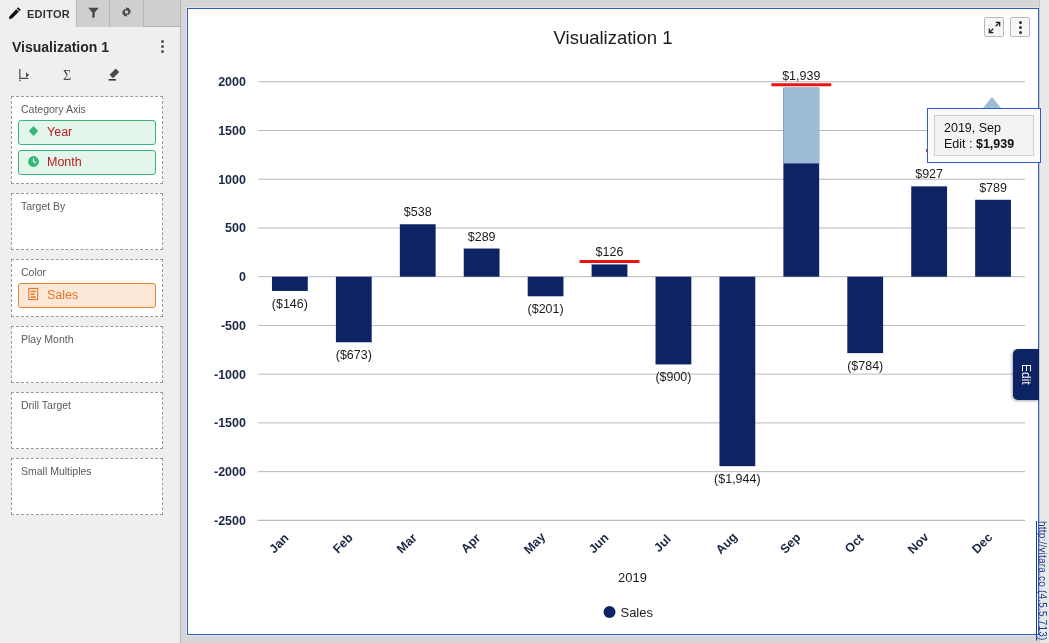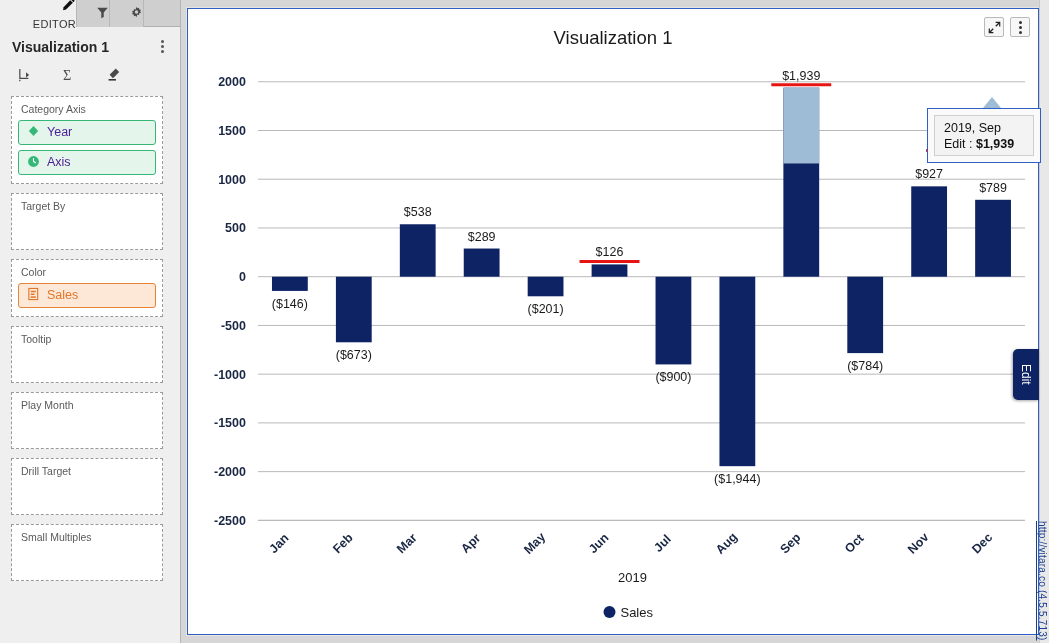--- a/index.html
+++ b/index.html
@@ -14,24 +14,24 @@
   
   #sidebar {
     width: 181px; height: 643px;
     background: #efefef;
     border-right: 1px solid #b5b5b5;
     position: relative;
     flex: 0 0 181px;
   }
   .tabbar { display: flex; height: 27px; background: #cfcfcf; border-bottom: 1px solid #b0b0b0; }
   .tab {
-    display: flex; align-items: flex-end; justify-content: center;
+    display: flex; align-items: center; justify-content: center;
     gap: 5px; height: 27px; background: #cfcfcf;
     border-right: 1px solid #b8b8b8;
-    font-size: 11px; font-weight: normal; color: #333; letter-spacing: .3px; flex-direction: column;
+    font-size: 11px; font-weight: bold; color: #333; letter-spacing: .3px;
   }
   .tab.active { background: #efefef; }
   .tab.t1 { width: 77px; padding-left: 2px; }
   .tab.t2 { width: 33px; }
   .tab.t3 { width: 34px; }
 
   .vizhead {
     display: flex; align-items: center; justify-content: space-between;
     padding: 10px 10px 6px 12px;
   }
@@ -50,21 +50,21 @@
     min-height: 58px;
   }
   .shelf .shelf-label { font-size: 10.5px; color: #5a5a5a; padding: 1px 2px 5px 3px; }
   .pill {
     display: flex; align-items: center; gap: 7px;
     height: 25px; border-radius: 3px;
     padding: 0 8px; margin-bottom: 5px;
     font-size: 12.5px;
   }
   .pill:last-child { margin-bottom: 1px; }
-  .pill.green { background: #e4f6ec; border: 1px solid #35b877; color: #4c1d95; }
+  .pill.green { background: #e4f6ec; border: 1px solid #35b877; color: #b91c1c; }
   .pill.orange { background: #fde8d8; border: 1px solid #e8833a; color: #e2762a; }
   .pill .ptxt { line-height: 1; }
   .shelf.tall { min-height: 57px; }
   .shelf.cat { min-height: 0; }
 
   
   #panelwrap { position: relative; flex: 1; padding: 8px 10px 8px 6px; }
   #panel {
     position: relative; width: 100%; height: 627px;
     background: #fff; border: 1px solid #2f5fc0;
@@ -209,21 +209,21 @@
         </span>
         <span class="ptxt">Year</span>
       </div>
       <div class="pill green">
         <span>
           <svg width="13" height="13" viewBox="0 0 14 14">
               <circle cx="7" cy="7" r="5.8" fill="#35b877"></circle>
               <path d="M7 3.4V7l2.6 1.7" stroke="#fff" stroke-width="1.2" fill="none"></path>
             </svg>
         </span>
-        <span class="ptxt">Axis</span>
+        <span class="ptxt">Month</span>
       </div>
     </div>
 
     <div class="shelf tall">
       <div class="shelf-label">Target By</div>
     </div>
 
     <div class="shelf cat">
       <div class="shelf-label">Color</div>
       <div class="pill orange">
@@ -232,23 +232,20 @@
               <rect x="2" y="1.5" width="9.5" height="12" stroke="#e2762a" stroke-width="1.2" fill="none"></rect>
               <rect x="4" y="4" width="5.5" height="1.6" fill="#e2762a"></rect>
               <rect x="4" y="7" width="4" height="1.6" fill="#e2762a"></rect>
               <rect x="4" y="10" width="5.5" height="1.6" fill="#e2762a"></rect>
             </svg>
         </span>
         <span class="ptxt">Sales</span>
       </div>
     </div>
 
-    <div class="shelf tall">
-      <div class="shelf-label">Tooltip</div>
-    </div>
 
     <div class="shelf tall">
       <div class="shelf-label">Play Month</div>
     </div>
 
     <div class="shelf tall">
       <div class="shelf-label">Drill Target</div>
     </div>
 
     <div class="shelf tall">

